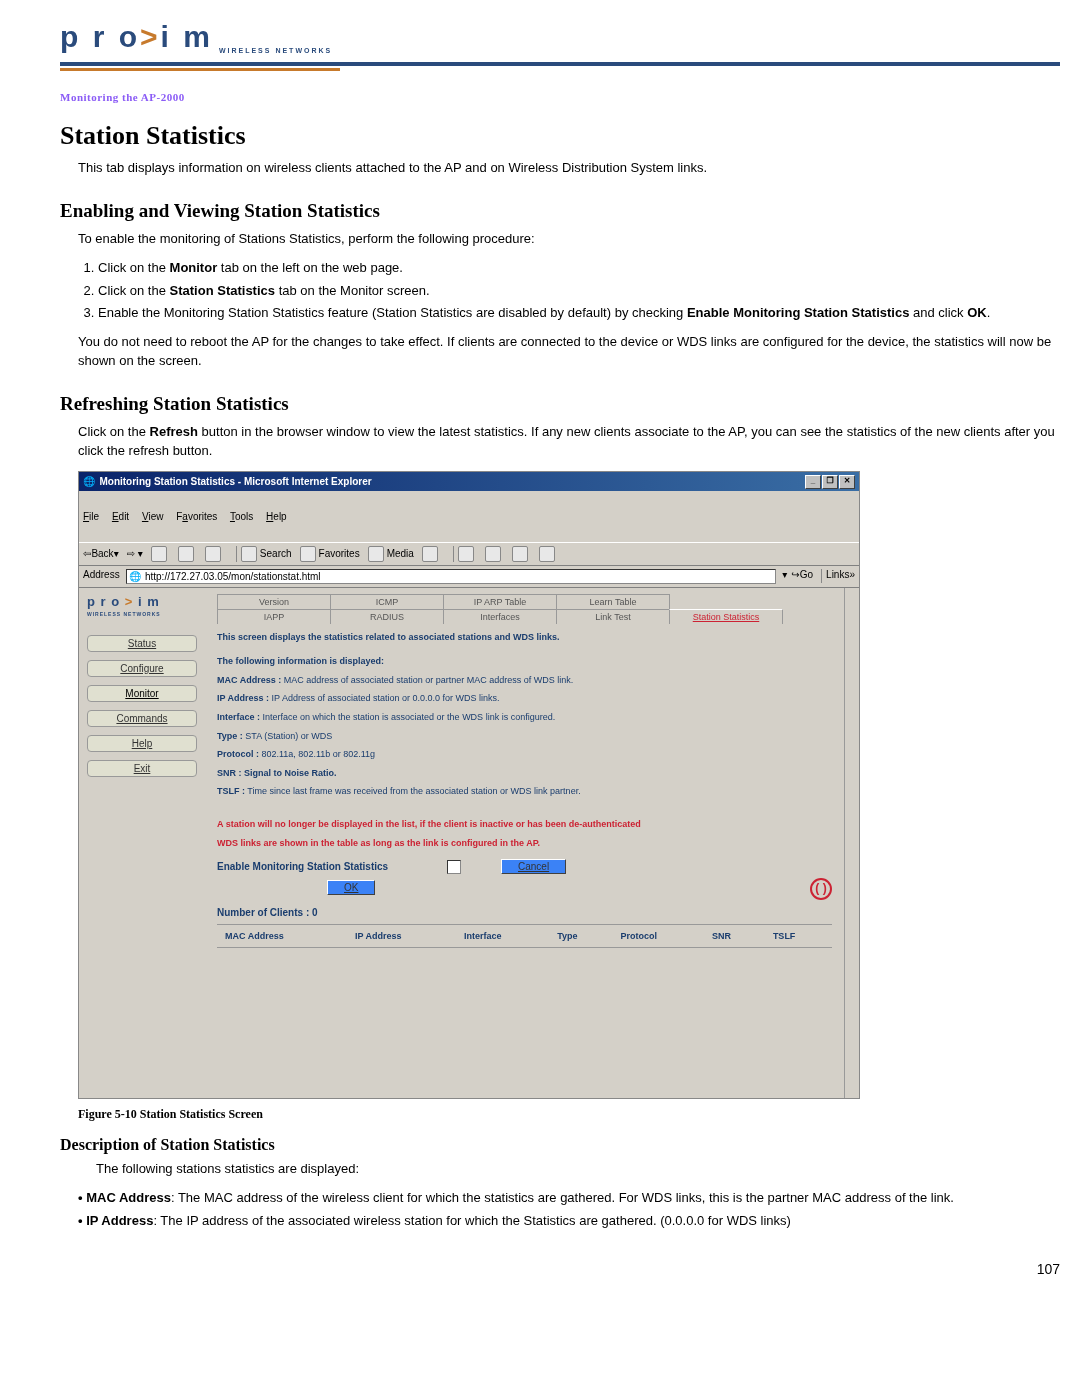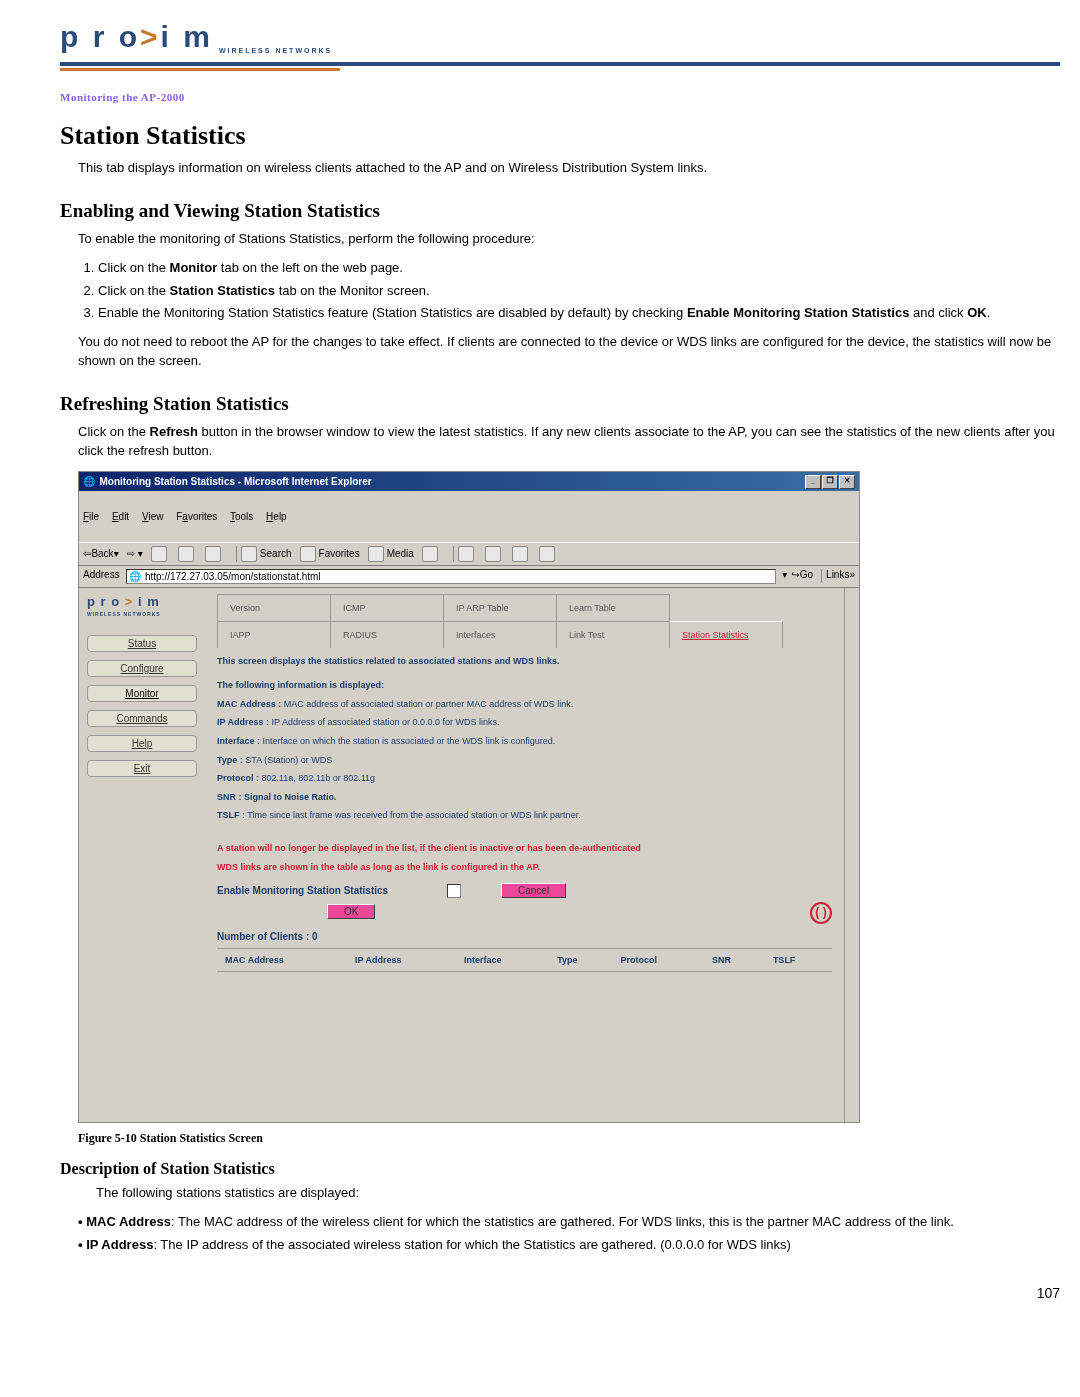--- a/index.html
+++ b/index.html
@@ -37,29 +37,29 @@
   .addrbar .addrfield{flex:1;background:#fff;border:1px inset #888;padding:1px 3px;margin:0 6px;font-size:10px}
   .content{display:flex;background:#d4d0c8}
   .sidebar{width:110px;padding:6px 8px 40px 8px}
   .sidebar-logo{color:#2a4b7c;font-weight:bold;font-size:13px;letter-spacing:1px;margin-bottom:2px}
   .sidebar-logo .x{color:#c77a2c}
   .sidebar-sub{font-size:5px;letter-spacing:1px;color:#2a4b7c;font-weight:bold;margin-bottom:18px}
   .navbtn{display:block;background:#e0e0d0;border:1px solid #999;border-radius:4px;padding:2px 6px;margin:8px 0;text-align:center;font-size:10px;color:#333;text-decoration:underline}
   .navbtn.active{color:#000;font-weight:normal}
   .main{flex:1;background:#d4d0c8;padding:6px 12px 40px 12px;position:relative}
   .tabrow{display:flex;width:100%}
-  .tab{flex:0 0 auto;min-width:88px;padding:8px 12px;font-size:9px;border:1px solid #999;border-bottom:none;background:#d4d0c8;margin-right:-1px;color:#555}
+  .tab{flex:0 0 auto;min-width:88px;padding:2px 12px;font-size:9px;text-align:center;border:1px solid #999;border-bottom:none;background:#d4d0c8;margin-right:-1px;color:#555}
   .tab.active{background:#d4d0c8;color:#c23;text-decoration:underline;border-top:1px solid #fff;font-weight:normal;position:relative;z-index:2}
   .tabpanel{border:1px solid #999;border-top:1px solid #999;padding:8px 10px;margin-top:-1px}
   .desc{font-size:9px;color:#1a3d6e;font-weight:bold;line-height:1.4;margin-bottom:6px}
   .warn{font-size:9px;color:#c23;font-weight:bold;line-height:1.4;margin:6px 0}
   .formrow{display:flex;align-items:center;margin:10px 0;font-size:10px}
   .formrow .flabel{flex:0 0 230px;color:#1a3d6e;font-weight:bold}
   .chk{width:12px;height:12px;border:1px inset #888;background:#fff;margin-right:40px}
-  .btn3d{display:inline-block;padding:1px 16px;font-size:10px;background:#ec4899;border:1px solid #404040;border-top-color:#fff;border-left-color:#fff;color:#333}
+  .btn3d{display:inline-block;padding:1px 16px;font-size:10px;background:#3b82f6;border:1px solid #404040;border-top-color:#fff;border-left-color:#fff;text-decoration:underline;color:#333}
   .helpico{width:18px;height:18px;border:2px solid #c23;border-radius:50%;color:#c23;text-align:center;font-weight:bold;line-height:16px;font-size:12px;float:right;margin-top:-2px}
   .clientcount{font-size:10px;color:#1a3d6e;font-weight:bold;margin:12px 0 6px 0}
   .stat-table{width:100%;border-collapse:collapse;}
   .stat-table th{font-size:9px;color:#1a3d6e;font-weight:bold;text-align:left;padding:4px 8px}
   .divider{border-top:1px solid #999;margin:2px 0}
   .statusbar{background:#d4d0c8;border-top:1px solid #fff;padding:2px 4px;display:flex;font-size:10px}
   .statusbar .seg{border:1px inset #ccc;padding:1px 6px;margin-right:2px}
   .statusbar .seg.grow{flex:1}
   .statusbar .ico-sm{display:inline-block;width:10px;height:10px;background:#3a6ea5;border-radius:50%;margin-right:3px;vertical-align:middle}
   .scrollbar-v{width:14px;background:#d4d0c8;border-left:1px solid #999}

